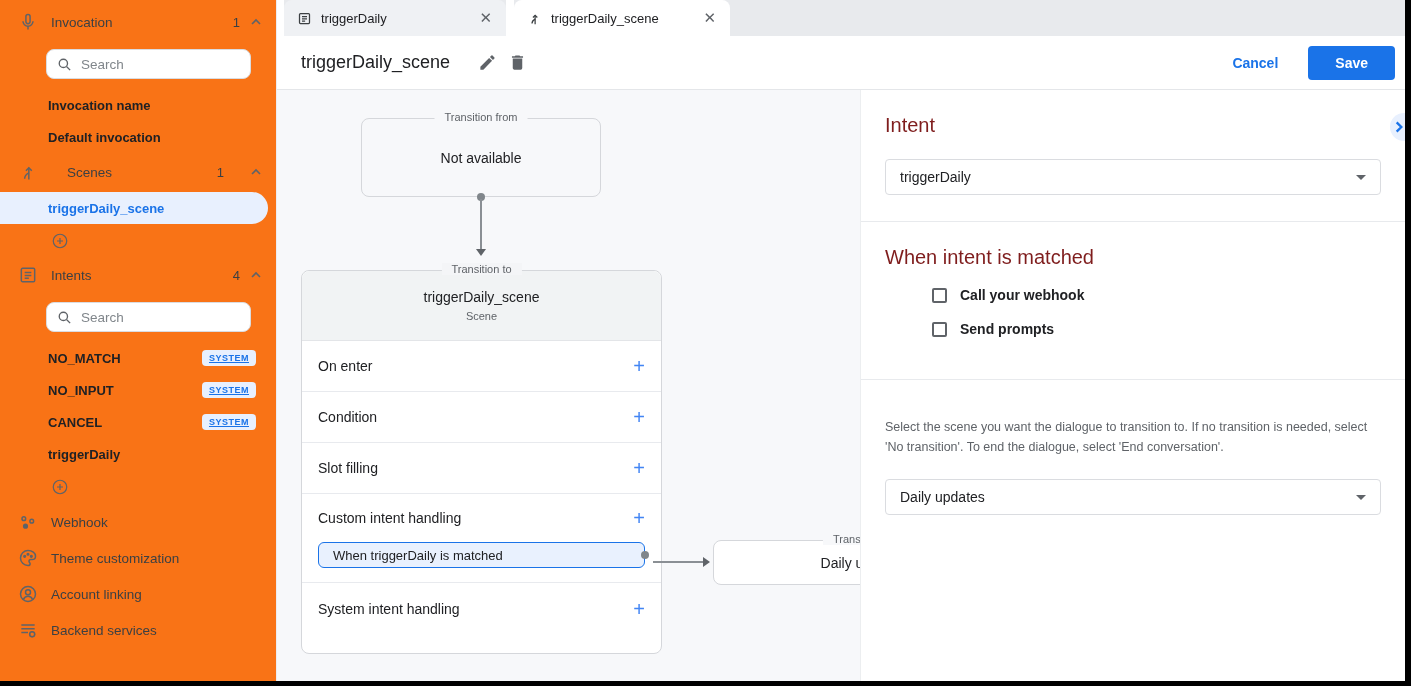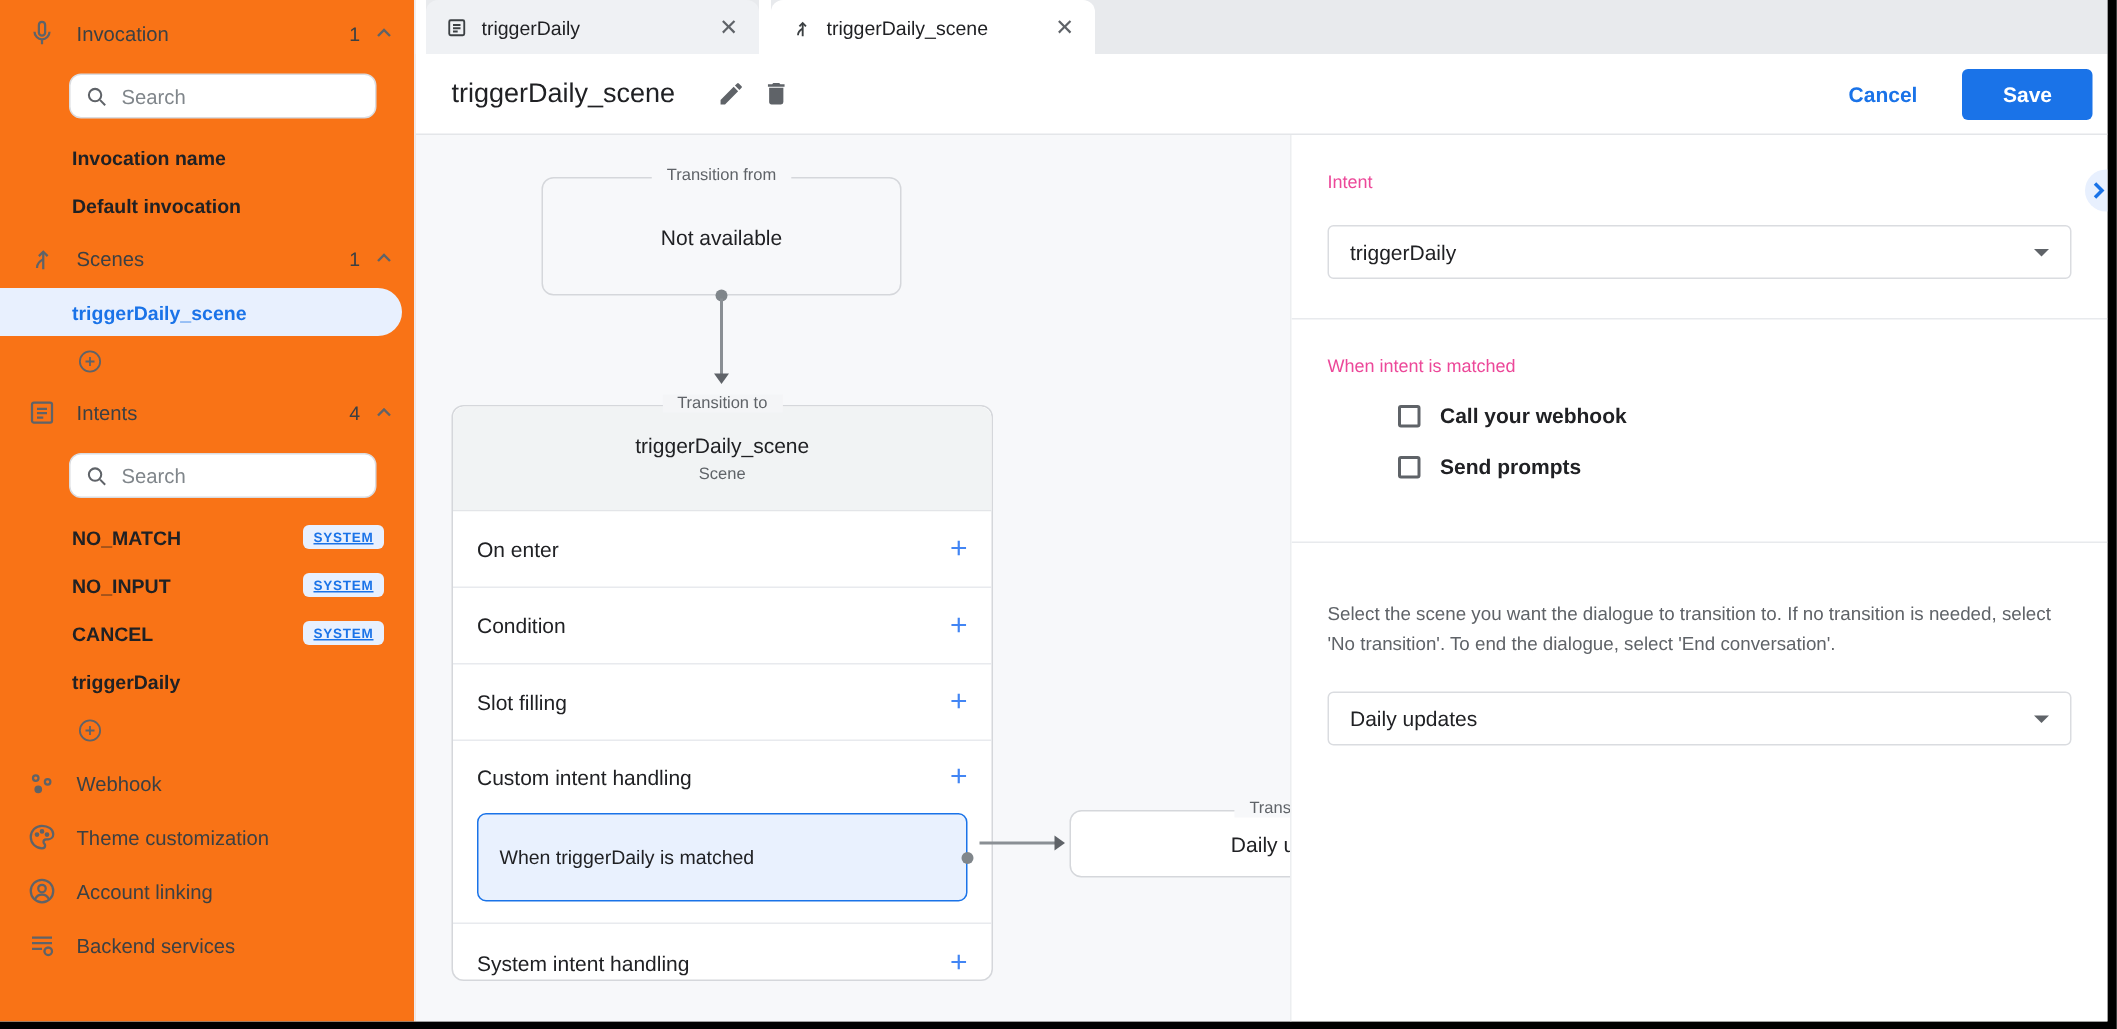--- a/index.html
+++ b/index.html
@@ -79,34 +79,34 @@
   .card-header { height:70px; background:#f1f3f4; border-bottom:1px solid #e3e5e8; border-radius:8px 8px 0 0;
     display:flex; flex-direction:column; align-items:center; justify-content:center; gap:5px; }
   .card-title { font-size:14px; color:#202124; }
   .card-subtitle { font-size:11px; color:#5f6368; }
   .card-row { height:51px; display:flex; align-items:center; padding:0 16px; border-bottom:1px solid #e8eaee;
     font-size:14px; color:#202124; cursor:pointer; }
   .card-row.in-group { border-bottom:none; height:48px; }
   .card-row-group { border-bottom:1px solid #e8eaee; }
   .card-row.last { border-bottom:none;justify-content:center; }
   .plus { margin-left:auto; color:#4285f4; font-size:20px; font-weight:normal; line-height:1; }
-  .sub-item { margin:0 16px 14px 16px; height:59px; border:1.5px solid #1a73e8; background:#e9f1fe; border-radius:6px;
+  .sub-item { margin:0 16px 14px 16px; height:26px; border:1.5px solid #1a73e8; background:#e9f1fe; border-radius:6px;
     display:flex; align-items:center; padding:0 14px; font-size:13px; color:#202124; position:relative; cursor:pointer; }
   .sub-dot { position:absolute; right:-5px; top:50%; margin-top:-4px; width:8px; height:8px; border-radius:50%; background:#80868b; }
 
   .daily-box { left:436px; top:450px; width:300px; height:45px; background:#fff; display:flex; align-items:center;
     justify-content:center; font-size:14px; color:#202124; }
 
   
   .panel { flex:1; background:#fff; border-left:1px solid #eceef0; position:relative; overflow:hidden; min-width:0; }
   .collapse-btn { position:absolute; top:23px; right:-13px; width:28px; height:28px; border-radius:50%;
     background:#e8f0fe; color:#1a73e8; border:none; cursor:pointer; display:flex; align-items:center; justify-content:center; }
   .collapse-btn svg { width:14px; height:14px; margin-right:10px; }
   .panel-section { padding:24px 24px 26px 24px; }
-  .panel-h { font-size:12px; color:#ec4899; font-weight:normal; }
+  .panel-h { font-size:20px; color:#7f1d1d; font-weight:normal; }
   .dropdown { margin-top:22px; height:36px; border:1px solid #dadce0; border-radius:4px; display:flex; align-items:center;
     justify-content:space-between; padding:0 14px; font-size:14px; color:#202124; cursor:pointer; background:#fff; width:100%; }
   .caret { width:0; height:0; border-left:5px solid transparent; border-right:5px solid transparent; border-top:5px solid #5f6368; }
   .panel-divider { height:1px; background:#e8eaed; }
   .check-row { display:flex; align-items:center; gap:13px; margin-top:18px;padding-left:47px; }
   .checkbox { width:15px; height:15px; border:2px solid #5f6368; border-radius:2px; background:#fff; cursor:pointer; flex-shrink:0; }
   .check-lbl { font-size:14px; font-weight:bold; color:#202124; }
   .desc { margin-top:13px; font-size:12.5px; line-height:1.6; color:#5f6368; max-width:508px; }
   .sec2 { padding-bottom:42px; }
 </style>
@@ -140,21 +140,21 @@
       <input type="text" placeholder="Search" style="">
     </div>
 
     <div class="side-item mt10">
         <span>Invocation name</span>
       </div>
     <div class="side-item">
         <span>Default invocation</span>
       </div>
 
-    <div class="ssh" style="margin-top:2px;">
+    <div class="ssh" style="margin-top:2px;gap:16px;">
       <span class="ico">
         <svg viewBox="0 0 24 24" fill="none" stroke="currentColor" stroke-width="1.8">
             <path d="M13 21V7"></path>
             <path d="M9.5 10.5L13 7l3.5 3.5"></path>
             <path d="M13 13c-3 1.5-5 3-5 7"></path>
           </svg>
       </span>
       <span class="lbl">Scenes</span>
       <span class="cnt">1</span>
       <svg class="chev" viewBox="0 0 12 12" fill="none" stroke="currentColor" stroke-width="1.6">

